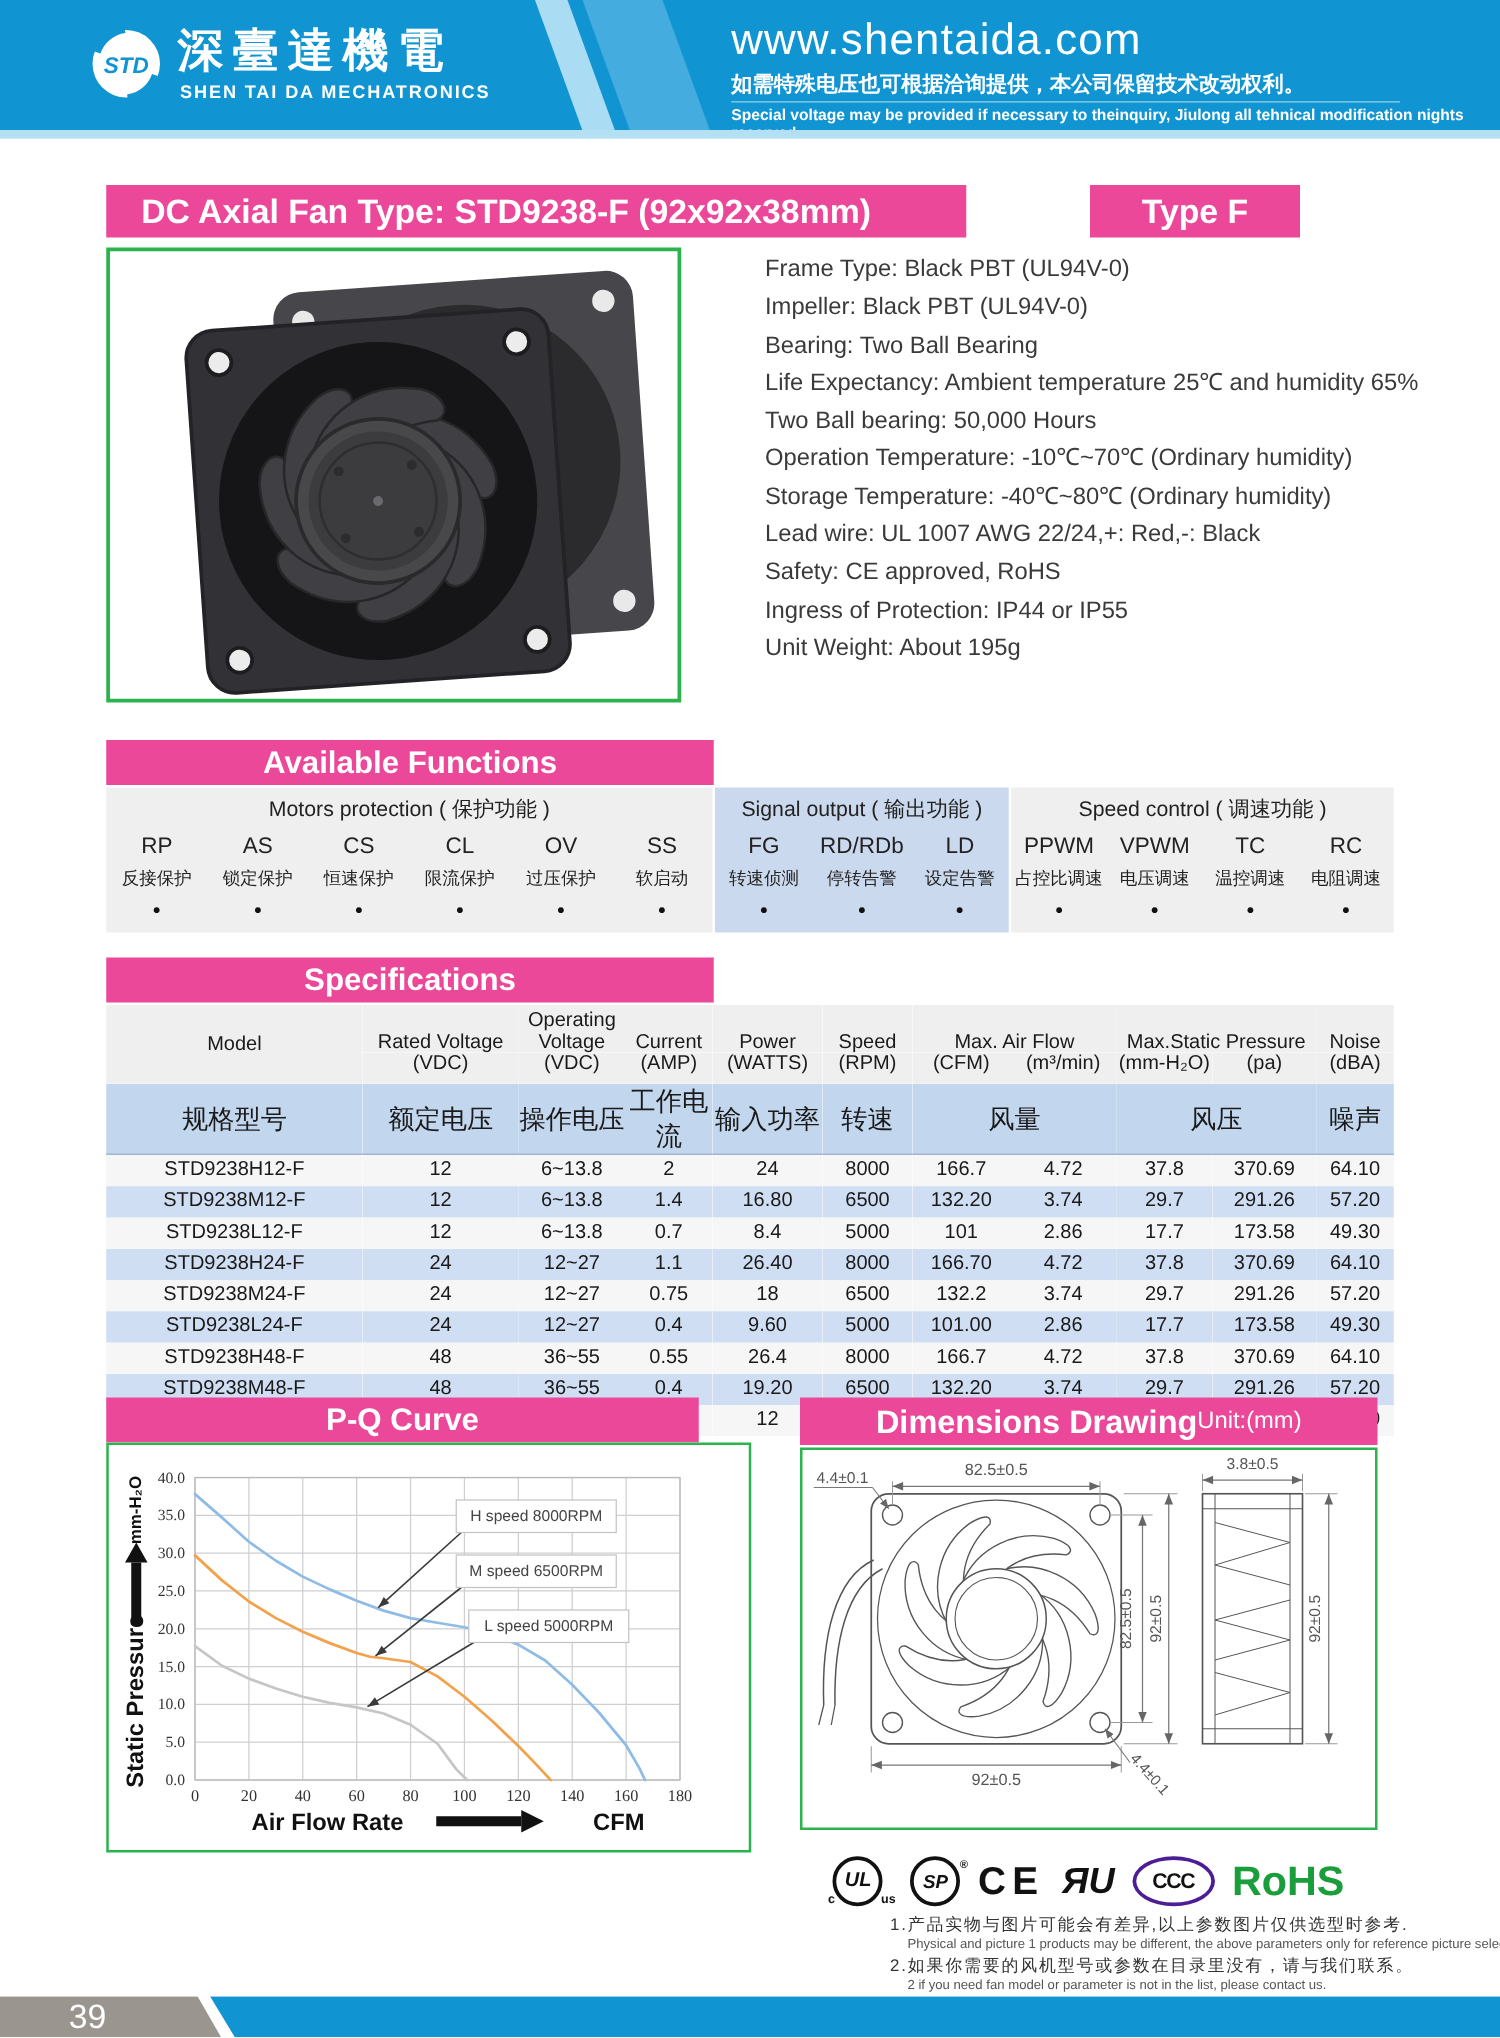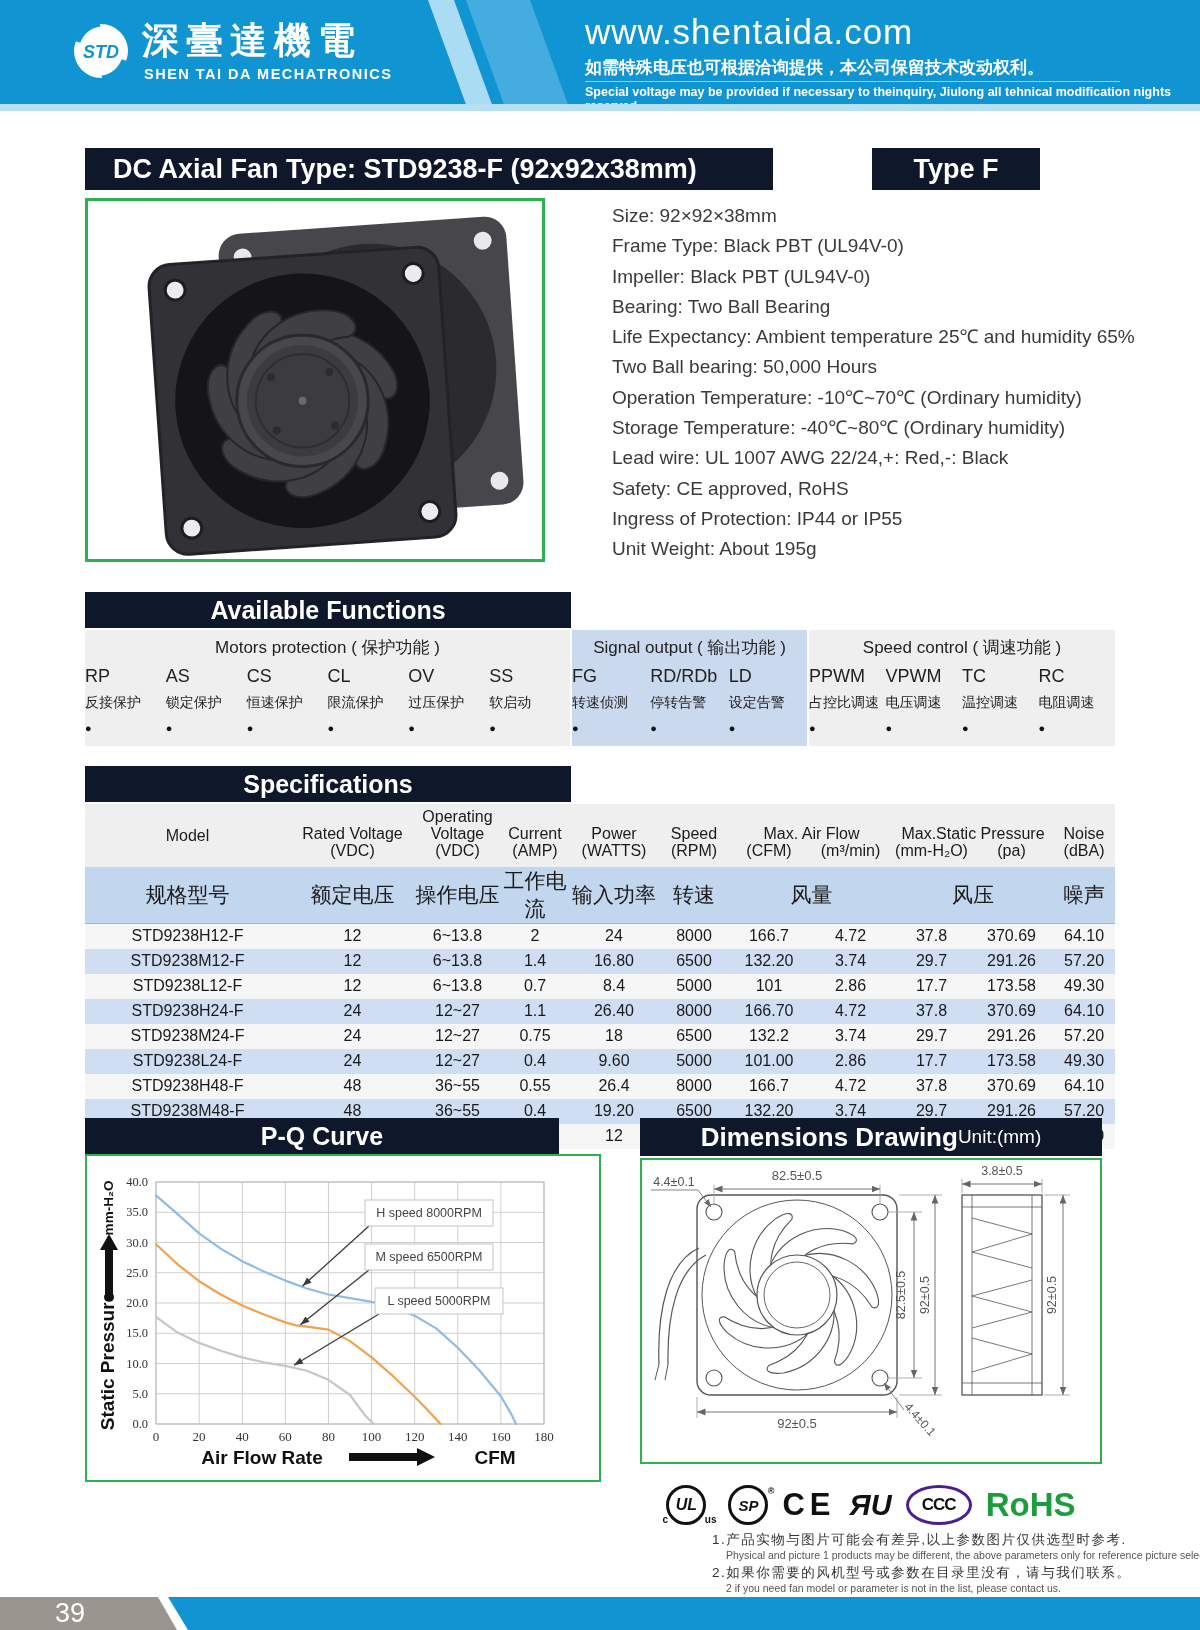--- a/index.html
+++ b/index.html
@@ -15,37 +15,37 @@
   .logo-wrap{position:absolute;left:70px;top:20px;width:62px;height:62px}
   .co-cn{position:absolute;left:142px;top:16px;color:#fff;font-size:37px;font-weight:bold;letter-spacing:7px}
   .co-en{position:absolute;left:144px;top:66px;color:#fff;font-size:14.5px;letter-spacing:1.5px;font-weight:bold}
   .site{position:absolute;left:585px;top:12px;color:#fff;font-size:35px;letter-spacing:1px}
   .hnote-cn{position:absolute;left:585px;top:56px;color:#fff;font-size:17px;font-weight:bold}
   .hrule{position:absolute;left:585px;top:81px;width:535px;height:1px;background:rgba(255,255,255,.55)}
   .hnote-en{position:absolute;left:585px;top:85px;color:#fff;font-size:12.5px;font-weight:bold}
   .header-strip{left:0;top:104px;width:1200px;height:7px;background:#b5dff3}
 
   
-  .bluebar{background:#0f172a;color:#fff;font-weight:bold;display:flex;align-items:center;justify-content:center}
+  .bluebar{background:#ec4899;color:#fff;font-weight:bold;display:flex;align-items:center;justify-content:center}
   .title-main{left:85px;top:148px;width:688px;height:42px;font-size:27px;justify-content:flex-start;padding-left:28px}
   .type-box{left:872px;top:148px;width:168px;height:42px;font-size:27px}
 
   
   .photo-box{left:85px;top:198px;width:460px;height:364px;border:3px solid #2db34d;background:#fff;display:flex;align-items:center;justify-content:center}
   .spec-list{left:612px;top:201px;width:540px}
   .spec-line{font-size:19px;color:#3a3a3a;height:30.3px;line-height:30.3px;white-space:nowrap}
 
   
   .af-bar{left:85px;top:592px;width:486px;height:36px;font-size:25px}
   .af-groups{left:85px;top:630px;width:1030px;height:116px;display:flex;gap:2px}
   .af-group{height:116px;padding-top:5px}
   .g-gray{background:#f0eff0}.g-blue{background:#cbd9ee}
   .af-title{text-align:center;font-size:17px;color:#222;height:28px;line-height:26px}
   .af-items{display:flex}
-  .af-item{flex:1;}
+  .af-item{flex:1;text-align:center}
   .af-code{font-size:18px;color:#222;height:27px;line-height:27px}
   .af-cn{font-size:14px;color:#222;height:26px;line-height:24px}
   .af-dot{font-size:11px;color:#111;height:24px;line-height:24px}
 
   
   .spec-bar{left:85px;top:766px;width:486px;height:36px;font-size:25px}
   .spec-table{left:85px;top:804px;width:1030px;border-collapse:collapse;table-layout:fixed}
   .spec-table th,.spec-table td{font-weight:normal;text-align:center;color:#1a1a1a;overflow:hidden}
   .spec-table .hen th{background:#f0eff0;font-size:16px;line-height:17px}
   .spec-table .hen1 th{height:34px;padding-top:4px;vertical-align:bottom}
@@ -143,21 +143,20 @@
       <circle cx="212" cy="198" r="47" fill="none" stroke="#2e2e32" stroke-width="2"></circle>
       <circle cx="212" cy="198" r="4" fill="#6a6a6e"></circle>
       <circle cx="182" cy="172" r="4" fill="#2c2c2f"></circle>
       <circle cx="243" cy="225" r="4" fill="#2c2c2f"></circle>
       <circle cx="184" cy="226" r="4" fill="#2c2c2f"></circle>
       <circle cx="241" cy="171" r="4" fill="#2c2c2f"></circle>
     </g>
   </svg>
 </div>
 <div class="abs spec-list">
-    <div class="spec-line">Size: 92×92×38mm</div>
     <div class="spec-line">Frame Type: Black PBT (UL94V-0)</div>
     <div class="spec-line">Impeller: Black PBT (UL94V-0)</div>
     <div class="spec-line">Bearing: Two Ball Bearing</div>
     <div class="spec-line">Life Expectancy: Ambient temperature 25℃ and humidity 65%</div>
     <div class="spec-line">Two Ball bearing: 50,000 Hours</div>
     <div class="spec-line">Operation Temperature: -10℃~70℃ (Ordinary humidity)</div>
     <div class="spec-line">Storage Temperature: -40℃~80℃ (Ordinary humidity)</div>
     <div class="spec-line">Lead wire: UL 1007 AWG 22/24,+: Red,-: Black</div>
     <div class="spec-line">Safety: CE approved, RoHS</div>
     <div class="spec-line">Ingress of Protection: IP44 or IP55</div>

